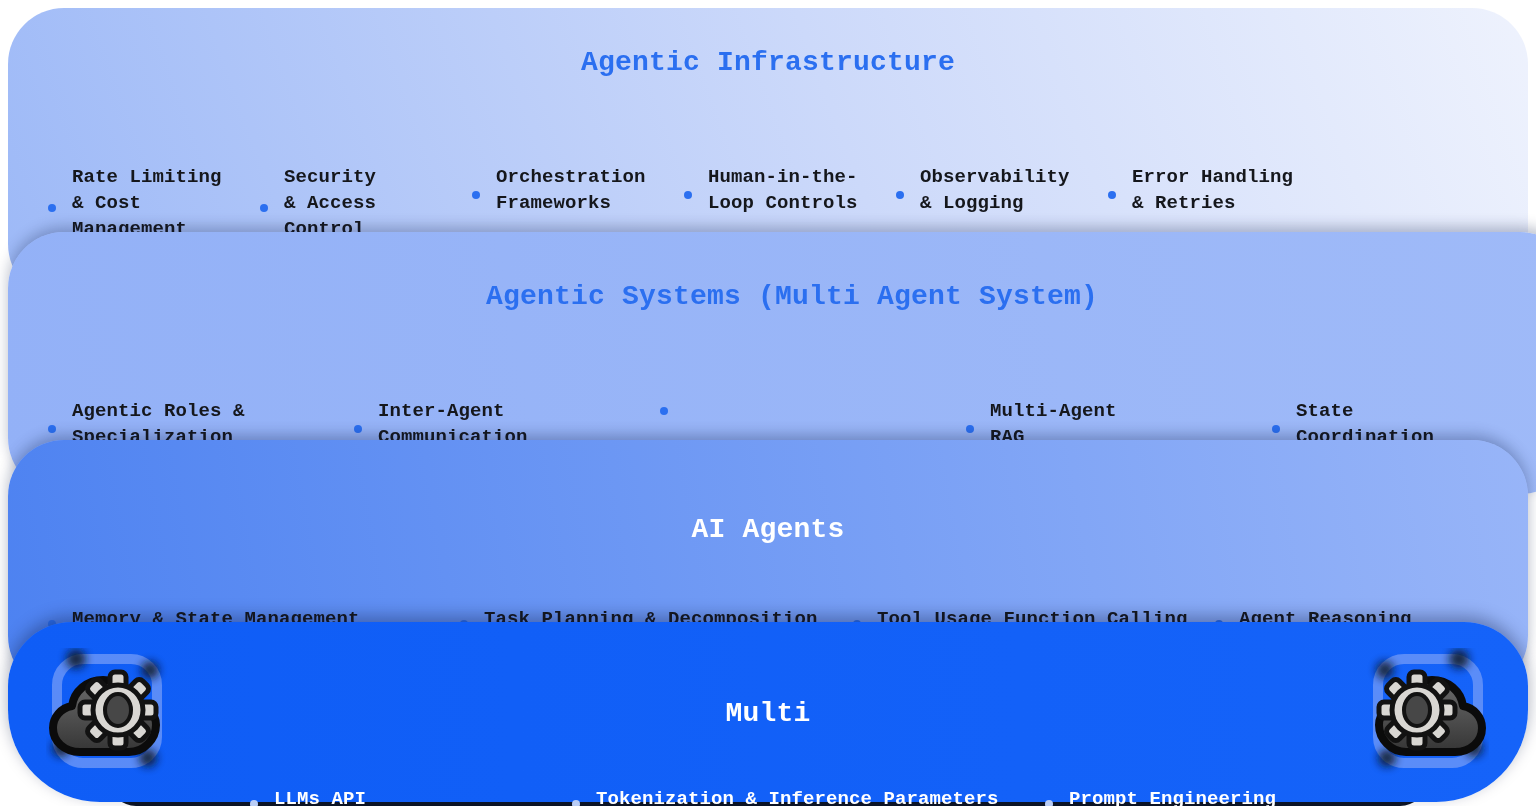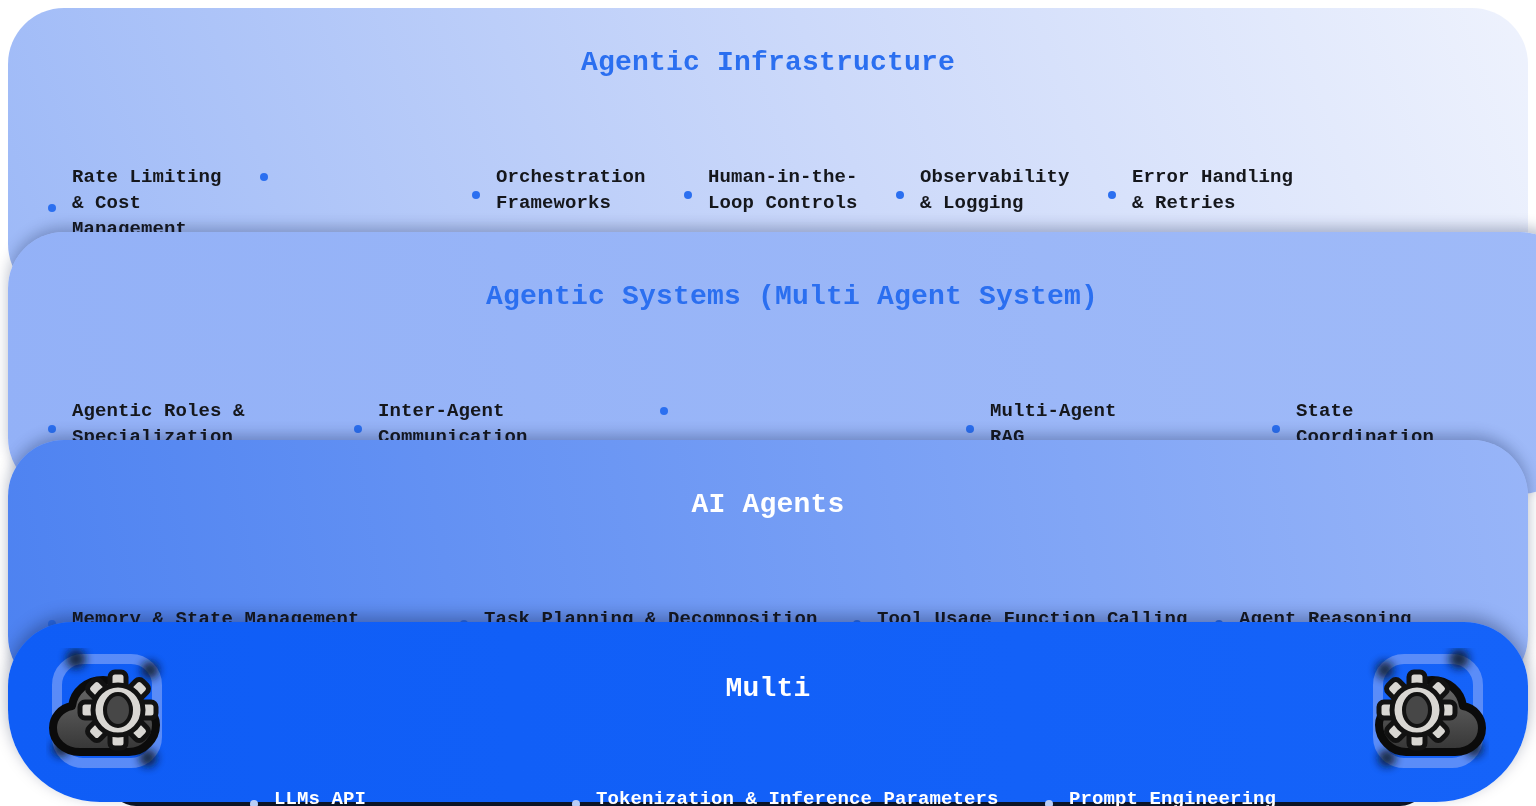--- a/index.html
+++ b/index.html
@@ -17,21 +17,21 @@
     box-shadow:0 -5px 14px rgba(10,25,70,.30);}
   #base-strip{position:absolute;left:110px;top:700px;width:1316px;height:106px;z-index:4;
     border-radius:0 0 26px 26px;background:var(--base-strip,#0d1526);}
   #layer-llms{top:622px;height:180px;border-radius:64px 64px 92px 92px;z-index:5;
     background:linear-gradient(90deg,#0f5df6,var(--layer4-bg,#1563f9));
     box-shadow:0 -6px 16px rgba(8,20,60,.35);}
 
   .layer-title{position:absolute;left:0;width:100%;text-align:center;margin:0;
     font-size:28px;font-weight:700;line-height:34px;letter-spacing:.2px;}
   .title-blue{color:var(--accent-blue,#2b6ff0);}
-  .title-white{color:var(--white-text,#ffffff);}
+  .title-white{color:var(--white-text,#ffffff);margin-top:25px;}
   #layer-infra .layer-title{top:38px;}
   #layer-systems .layer-title{top:48px;}
   #layer-agents .layer-title{top:48px;}
   #layer-llms .layer-title{top:50px;}
 
   .items{position:absolute;left:0;top:0;width:100%;height:100%;}
   .item{position:absolute;top:8px;display:flex;align-items:center;margin-top:44px;}
   .bullet{width:8px;height:8px;border-radius:50%;background:var(--accent-blue,#2b6ff0);
     margin-top:9px;flex:none;}
   .lines{margin-left:16px;font-size:19px;font-weight:700;line-height:26px;
@@ -59,20 +59,25 @@
       <div class="item" style="left:40px">
         <span class="bullet"></span>
         <span class="lines">
             <span class="ln">Rate Limiting</span>
             <span class="ln">&amp; Cost</span>
             <span class="ln">Management</span>
           </span>
       </div>
       <div class="item" style="left:252px">
         <span class="bullet"></span>
+        <span class="lines">
+            <span class="ln">Security</span>
+            <span class="ln">&amp; Access</span>
+            <span class="ln">Control</span>
+          </span>
       </div>
       <div class="item" style="left:464px">
         <span class="bullet"></span>
         <span class="lines">
             <span class="ln">Orchestration</span>
             <span class="ln">Frameworks</span>
           </span>
       </div>
       <div class="item" style="left:676px">
         <span class="bullet"></span>

